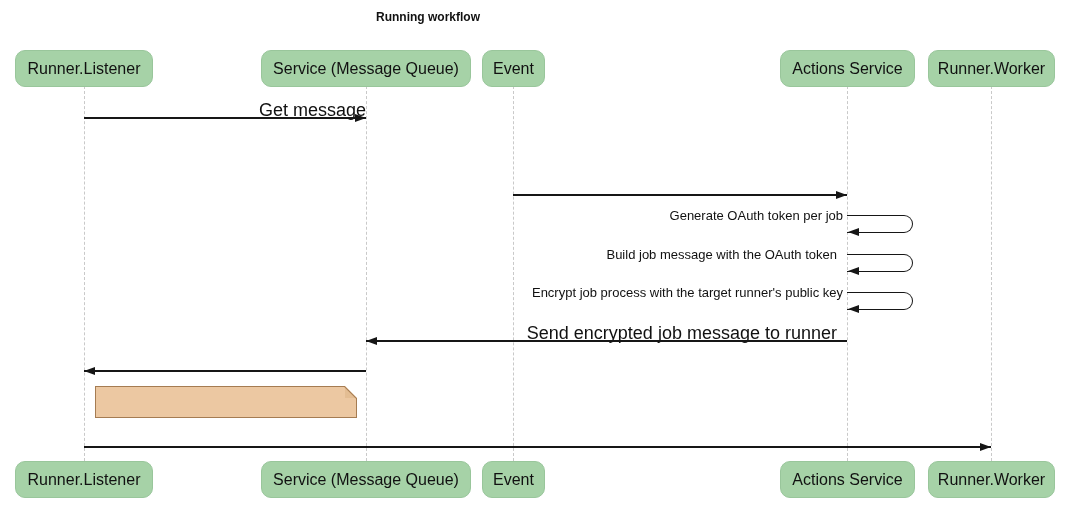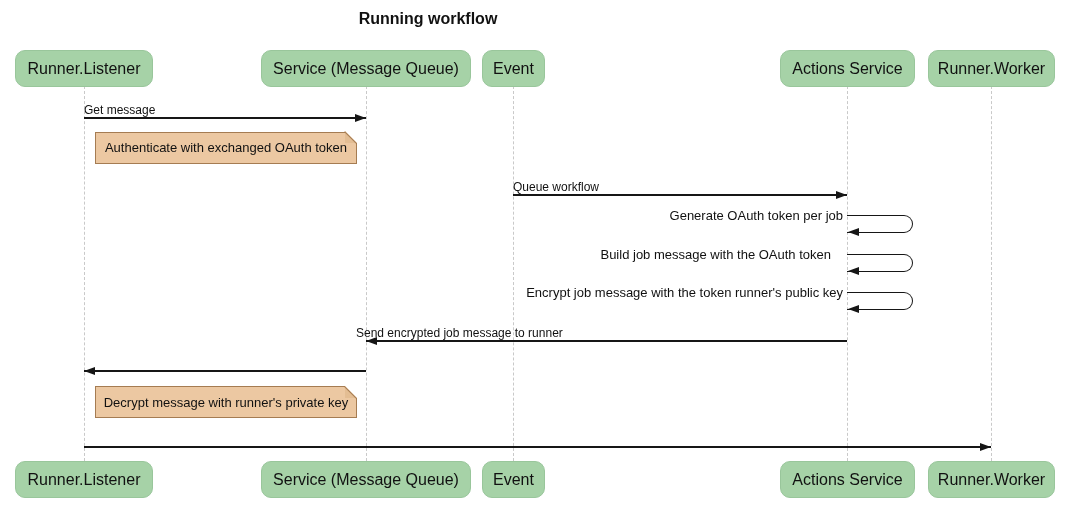--- a/index.html
+++ b/index.html
@@ -10,28 +10,28 @@
     --note-flap:#e3bd93;
     --line:#161616;
     --lifeline:#c9c9c9;
     --bg:#ffffff;
     --text:#111111;
   }
   html,body{margin:0;padding:0;background:var(--bg);}
   body{font-family:"Liberation Sans", sans-serif;color:var(--text);}
   .diagram{position:relative;width:1072px;height:523px;background:var(--bg);overflow:hidden;}
   .title{position:absolute;left:0;top:10px;width:856px;text-align:center;
-         font-size:16px;font-weight:bold;color:var(--text);}
+         font-size:12px;font-weight:bold;color:var(--text);}
   .lifeline{position:absolute;top:86px;height:375px;width:0;
             border-left:1.3px dashed var(--lifeline);}
   .actor{position:absolute;height:37px;box-sizing:border-box;
          background:var(--actor-fill);border:1px solid var(--actor-border);
          border-radius:10px;display:flex;align-items:center;justify-content:center;
          font-size:16px;color:var(--text);white-space:nowrap;}
-  .msg-label{position:absolute;font-size:12px;line-height:14px;text-align:left;
+  .msg-label{position:absolute;font-size:18px;line-height:14px;text-align:right;
              color:var(--text);white-space:nowrap;}
   .msg-line{position:absolute;height:1.5px;background:var(--line);}
   .arrow-right{position:absolute;width:0;height:0;
                border-top:4.5px solid transparent;border-bottom:4.5px solid transparent;
                border-left:11px solid var(--line);}
   .arrow-left{position:absolute;width:0;height:0;
               border-top:4.5px solid transparent;border-bottom:4.5px solid transparent;
               border-right:11px solid var(--line);}
   .selfloop{position:absolute;width:66px;height:18px;box-sizing:border-box;
             border:1.5px solid var(--line);border-left:none;
@@ -64,51 +64,44 @@
   <div class="actor" style="left:15px;top:50px;width:138px">Runner.Listener</div>
   <div class="actor" style="left:261px;top:50px;width:210px">Service (Message Queue)</div>
   <div class="actor" style="left:482px;top:50px;width:63px">Event</div>
   <div class="actor" style="left:780px;top:50px;width:135px">Actions Service</div>
   <div class="actor" style="left:928px;top:50px;width:127px">Runner.Worker</div>
 
   <div class="msg-label" style="left:84px;top:103px;width:282px">Get message</div>
   <div class="msg-line" style="left:84px;top:117px;width:282px"></div>
   <div class="arrow-right" style="left:355px;top:113.5px"></div>
 
-  <div class="note" style="left:95px;top:131.5px;width:262px;height:32px">
-    <span>Authenticate with exchanged OAuth token</span>
-    <span class="fold"></span>
-    <span class="fold-line"></span>
-  </div>
 
-  <div class="msg-label" style="left:513px;top:180px;width:334px">Queue workflow</div>
   <div class="msg-line" style="left:513px;top:194px;width:334px"></div>
   <div class="arrow-right" style="left:836px;top:190.5px"></div>
 
   <div class="selfloop-label" style="right:229px;top:209px">Generate OAuth token per job</div>
   <div class="selfloop" style="left:847px;top:215px"></div>
   <div class="arrow-left" style="left:848px;top:227.5px"></div>
 
-  <div class="selfloop-label" style="right:241px;top:248px">Build job message with the OAuth token</div>
+  <div class="selfloop-label" style="right:235px;top:248px">Build job message with the OAuth token</div>
   <div class="selfloop" style="left:847px;top:254px"></div>
   <div class="arrow-left" style="left:848px;top:266.5px"></div>
 
-  <div class="selfloop-label" style="right:229px;top:286px">Encrypt job message with the token runner's public key</div>
+  <div class="selfloop-label" style="right:229px;top:286px">Encrypt job process with the target runner's public key</div>
   <div class="selfloop" style="left:847px;top:292px"></div>
   <div class="arrow-left" style="left:848px;top:304.5px"></div>
 
   <div class="msg-label" style="left:356px;top:326px;width:481px">Send encrypted job message to runner</div>
   <div class="msg-line" style="left:366px;top:340px;width:481px"></div>
   <div class="arrow-left" style="left:366px;top:336.5px"></div>
 
   <div class="msg-line" style="left:84px;top:370px;width:282px"></div>
   <div class="arrow-left" style="left:84px;top:366.5px"></div>
 
   <div class="note" style="left:95px;top:386px;width:262px;height:32px">
-    <span>Decrypt message with runner's private key</span>
     <span class="fold"></span>
     <span class="fold-line"></span>
   </div>
 
   <div class="msg-line" style="left:84px;top:446px;width:907px"></div>
   <div class="arrow-right" style="left:980px;top:442.5px"></div>
 
   <div class="actor" style="left:15px;top:461px;width:138px">Runner.Listener</div>
   <div class="actor" style="left:261px;top:461px;width:210px">Service (Message Queue)</div>
   <div class="actor" style="left:482px;top:461px;width:63px">Event</div>

